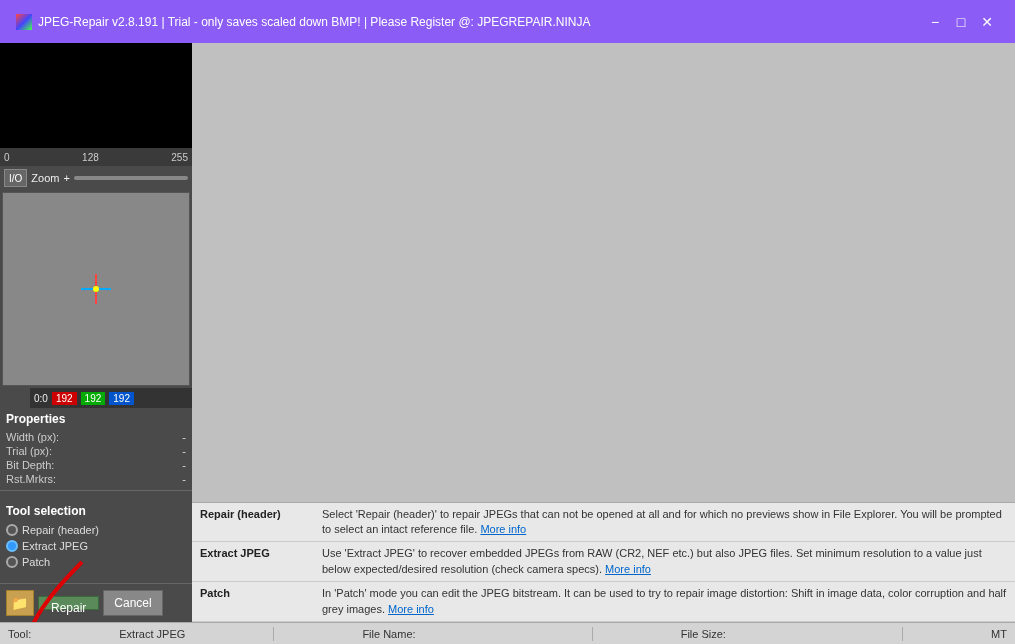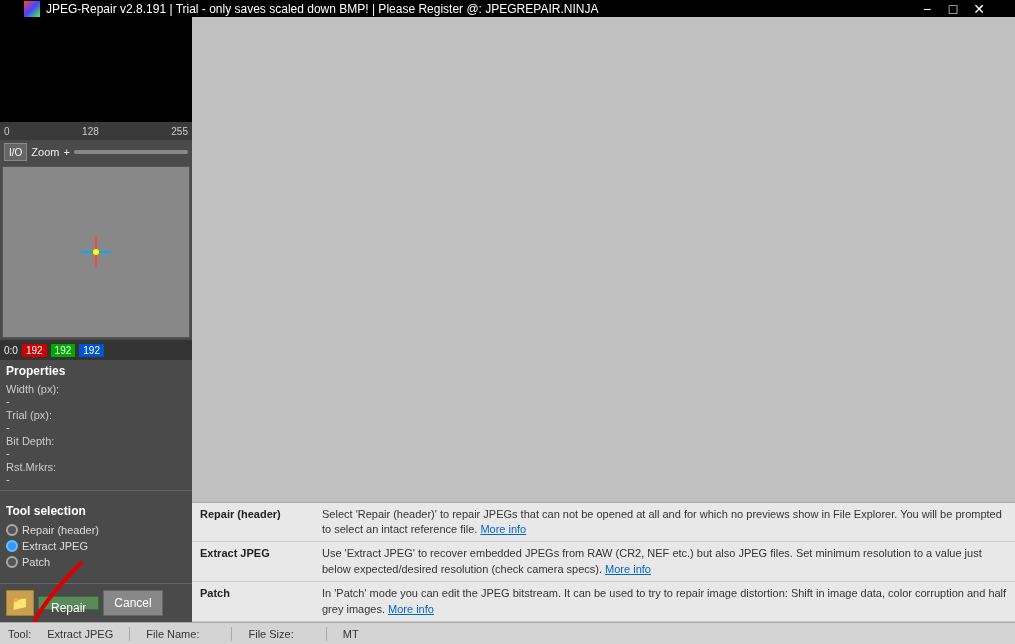--- a/index.html
+++ b/index.html
@@ -9,26 +9,26 @@
       background: #c0c0c0;
       width: 1015px;
       height: 644px;
       overflow: hidden;
       display: flex;
       flex-direction: column;
     }
 
     
     .title-bar {
-      background: #000000;
-      color: #fff;
-      height: 17px;
-      display: flex;
-      align-items: center;
-      padding: 0 24px;
+      background: #8b5cf6;
+      color: #fff;
+      height: 43px;
+      display: flex;
+      align-items: center;
+      padding: 0 16px;
       justify-content: space-between;
       flex-shrink: 0;
     }
     .title-bar-left {
       display: flex;
       align-items: center;
       gap: 6px;
     }
     .title-bar-icon {
       width: 16px;
@@ -172,20 +172,21 @@
     }
 
     
     .preview-status {
       background: #333;
       height: 20px;
       display: flex;
       align-items: center;
       padding: 0 4px;
       gap: 4px;
+      margin-left: 30px;
     }
     .status-time {
       color: #eee;
       font-size: 10px;
     }
     .status-r { background: #cc0000; color: #fff; padding: 1px 4px; font-size: 10px; }
     .status-g { background: #00aa00; color: #fff; padding: 1px 4px; font-size: 10px; }
     .status-b { background: #0055cc; color: #fff; padding: 1px 4px; font-size: 10px; }
 
     
@@ -198,21 +199,20 @@
       font-size: 12px;
       font-weight: bold;
       margin-bottom: 4px;
     }
     .prop-row {
       display: flex;
       justify-content: space-between;
       color: #ddd;
       font-size: 11px;
       padding: 1px 0;
-      flex-direction: column;
     }
     .prop-label { color: #ccc; }
     .prop-value { color: #ddd; }
 
     
     .tool-section {
       background: #4a4a4a;
       padding: 13px 6px;
       border-top: 1px solid #666;
     }
@@ -336,20 +336,21 @@
       background: #d4d4d4;
       border-top: 1px solid #aaa;
       height: 22px;
       display: flex;
       align-items: center;
       padding: 0 8px;
       gap: 16px;
       font-size: 11px;
       color: #333;
       flex-shrink: 0;
+      justify-content: space-between;
     }
     .status-divider {
       width: 1px;
       height: 14px;
       background: #aaa;
     }
   </style>
 </head>
 <body>
 

